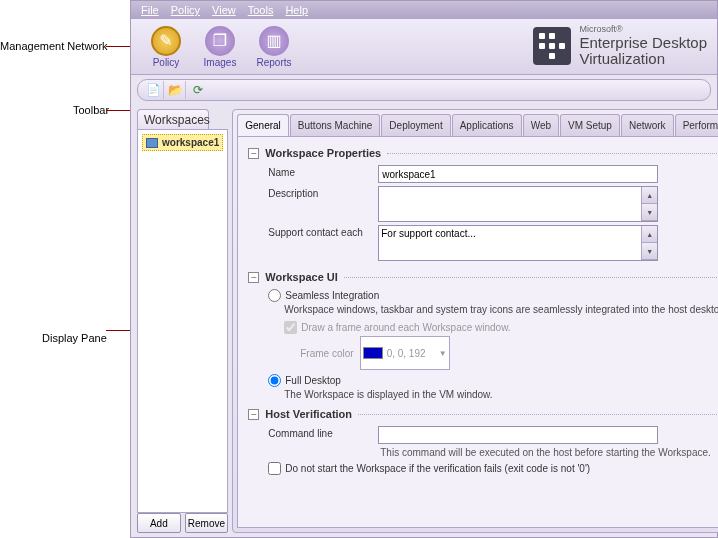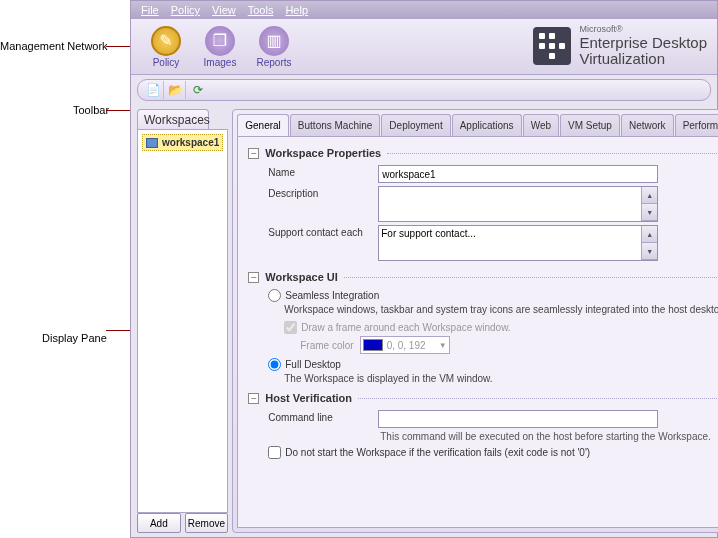--- a/index.html
+++ b/index.html
@@ -51,21 +51,21 @@
   .richbox { width: 280px; height: 36px; border: 1px solid #9890b0; background: #fff; display: flex; }
   .richbox textarea { flex: 1; border: none; resize: none; font-size: 10px; font-family: inherit; padding: 2px; outline: none; }
   .richbox-ctrl { width: 16px; display: flex; flex-direction: column; }
   .spin { flex: 1; background: linear-gradient(#f0ecf6, #d8d0e4); border-left: 1px solid #b0a4c8; border-bottom: 1px solid #b0a4c8; display: flex; align-items: center; justify-content: center; font-size: 7px; color: #555; cursor: pointer; }
   .radio-row { display: flex; align-items: center; gap: 4px; margin: 3px 0 2px 20px; font-size: 10px; }
   .radio-row input { margin: 0; }
   .desc { margin: 0 0 6px 36px; font-size: 10px; color: #444; }
   .check-row { display: flex; align-items: center; gap: 4px; margin: 2px 0 2px 36px; font-size: 10px; color: #999; }
   .check-row.enabled { color: #333; margin-left: 20px; }
   .color-row { display: flex; align-items: center; gap: 6px; margin: 2px 0 4px 52px; font-size: 10px; color: #999; }
-  .color-swatch { width: 90px; height: 18px; border: 1px solid #b0a4c8; background: #fff; display: flex; align-items: center; padding: 0 2px; gap: 4px; font-size: 10px; color: #999; }
+  .color-swatch { width: 90px; height: 34px; border: 1px solid #b0a4c8; background: #fff; display: flex; align-items: center; padding: 0 2px; gap: 4px; font-size: 10px; color: #999; }
   .swatch-box { width: 20px; height: 12px; background: #0000c0; border: 1px solid #888; }
   .swatch-arrow { margin-left: auto; font-size: 8px; }
   .hint { margin: 2px 0 4px 132px; font-size: 10px; color: #555; }
 </style>
 </head>
 <body>
 
 <div class="app">
 
   <div class="annotation" style="left:0;top:40px;">Management Network</div>

